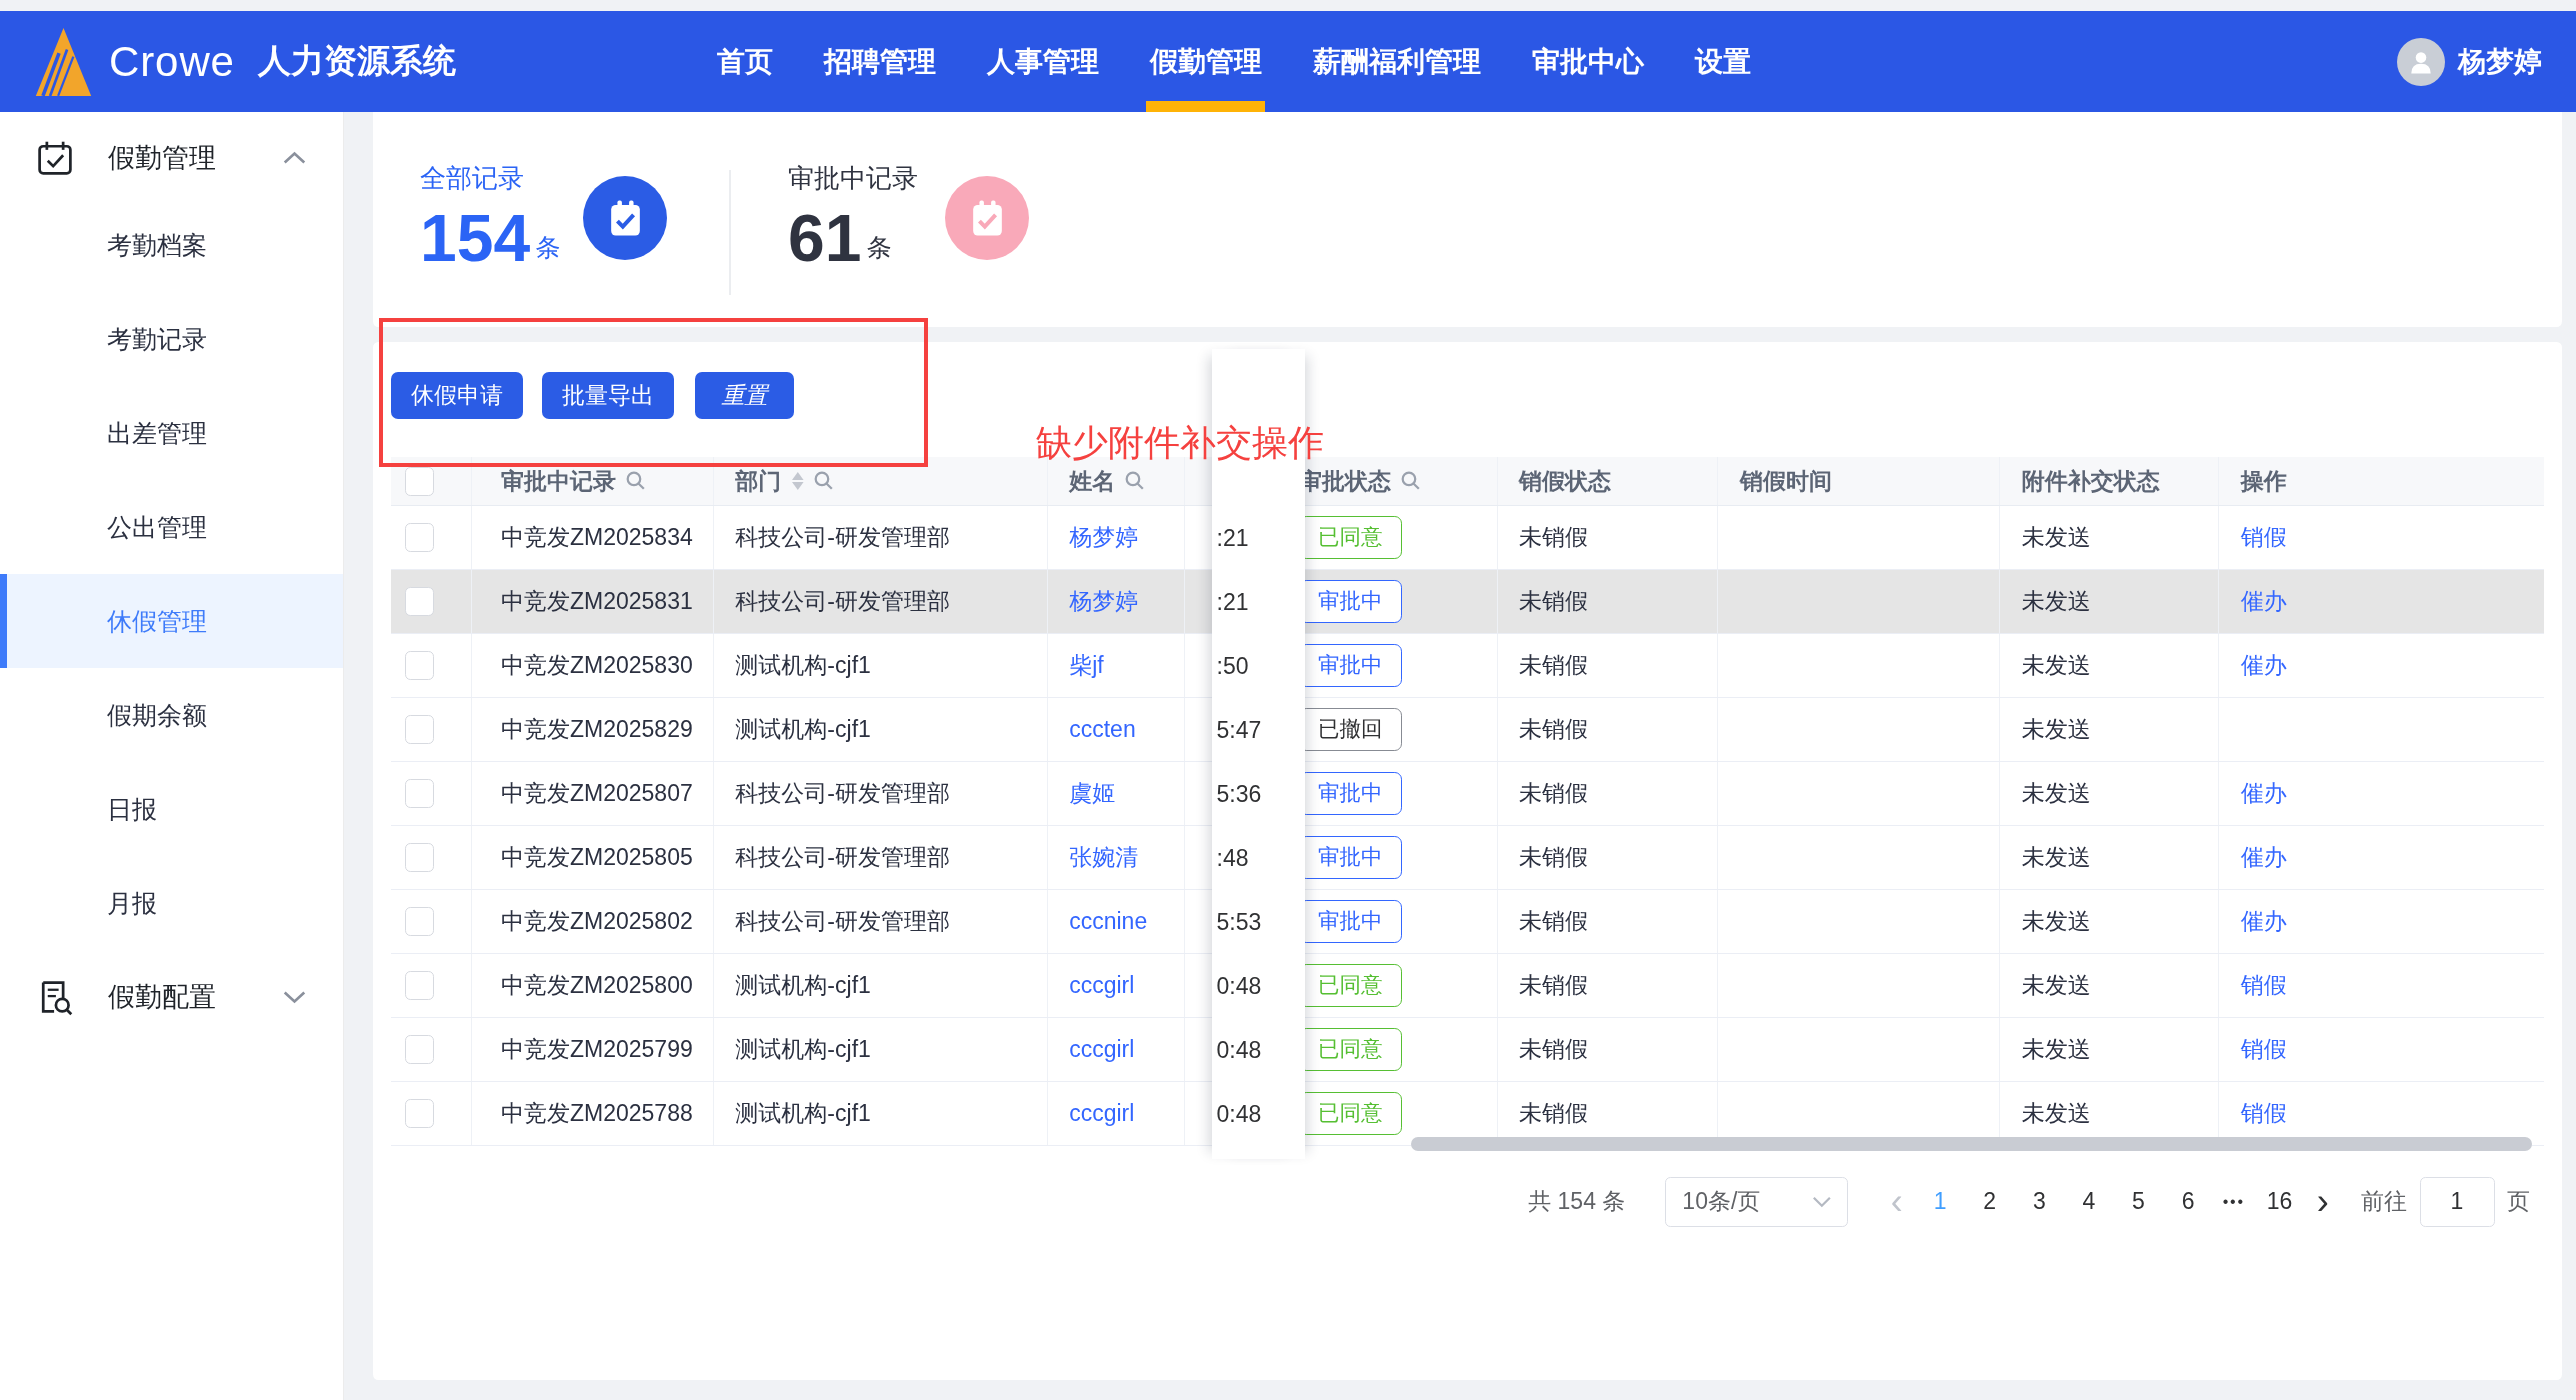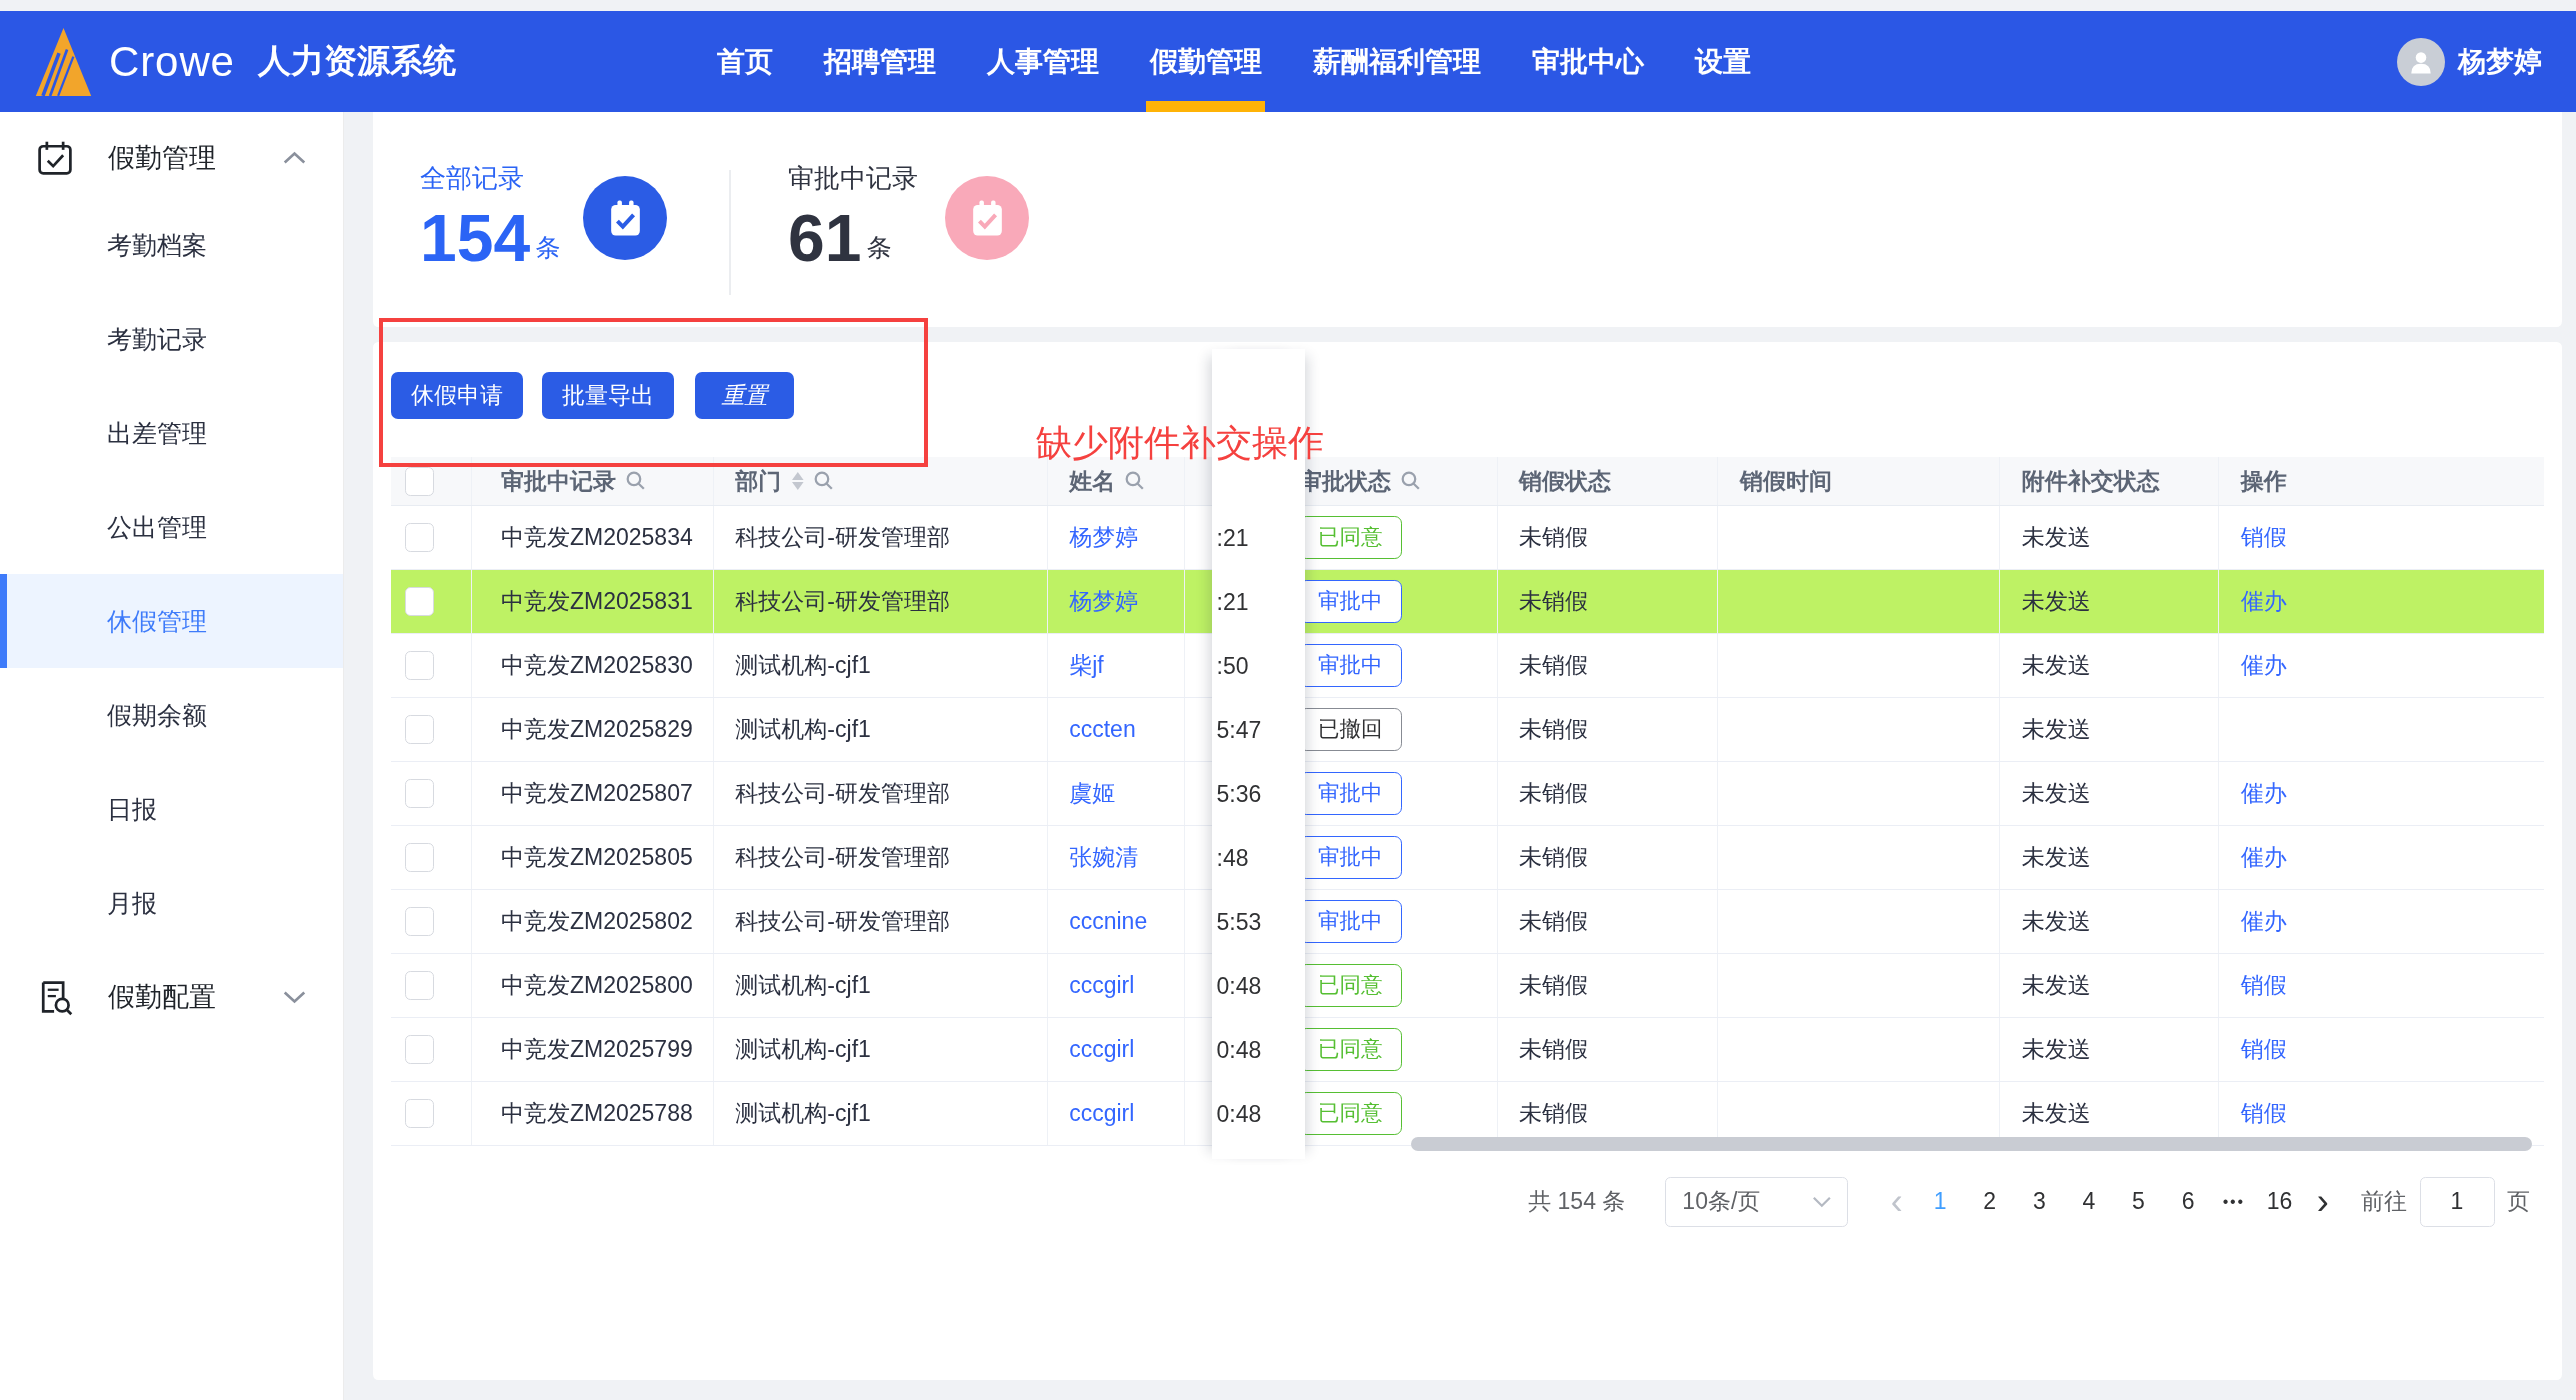--- a/index.html
+++ b/index.html
@@ -43,21 +43,21 @@
   .btn { position:absolute; top:29.5px; height:47px; border:none; border-radius:7px; background:#2b5ce5; color:#fff; font-size:23px; font-family:inherit; cursor:pointer; }
   .btn.b1 { left:18px; width:132px; }
   .btn.b2 { left:169px; width:132px; }
   .btn.b3 { left:322px; width:99px;font-style:italic; }
   
   .red-box { position:absolute; left:379px; top:318px; width:549px; height:149px; border:4.5px solid #f5413f; z-index:50; pointer-events:none; }
   .red-note { position:absolute; left:1036px; top:419px; font-size:36px; font-weight:500; color:#f5413f; z-index:50; pointer-events:none; white-space:nowrap; }
   
   .table { position:absolute; left:18px; top:115px; width:2153px; }
   .tr { display:flex; align-items:center; height:64px; border-bottom:0.9px solid #ebeef5; background:#fff; }
-  .tr.hl { background:#bef264;text-align:right; }
+  .tr.hl { background:#e5e5e5;text-align:right; }
   .thead { height:49px; background:#f7f8fa; border-bottom:0.9px solid #e8ecf2; }
   .td,.th { height:100%; display:flex; align-items:center; padding-left:21.5px; border-right:0.9px solid #eef1f6; overflow:hidden; white-space:nowrap; }
   .th { font-size:23px; font-weight:600; color:#5c6575; }
   .td { font-size:23px; color:#2b3040; }
   .c0 { width:81px; padding-left:14.3px; }
   .c1 { width:242px; padding-left:29px; }
   .c2 { width:334px; }
   .c3 { width:137px; }
   .c4 { width:93px; padding-left:0; border-right:none; }
   .c5 { width:220px; }

